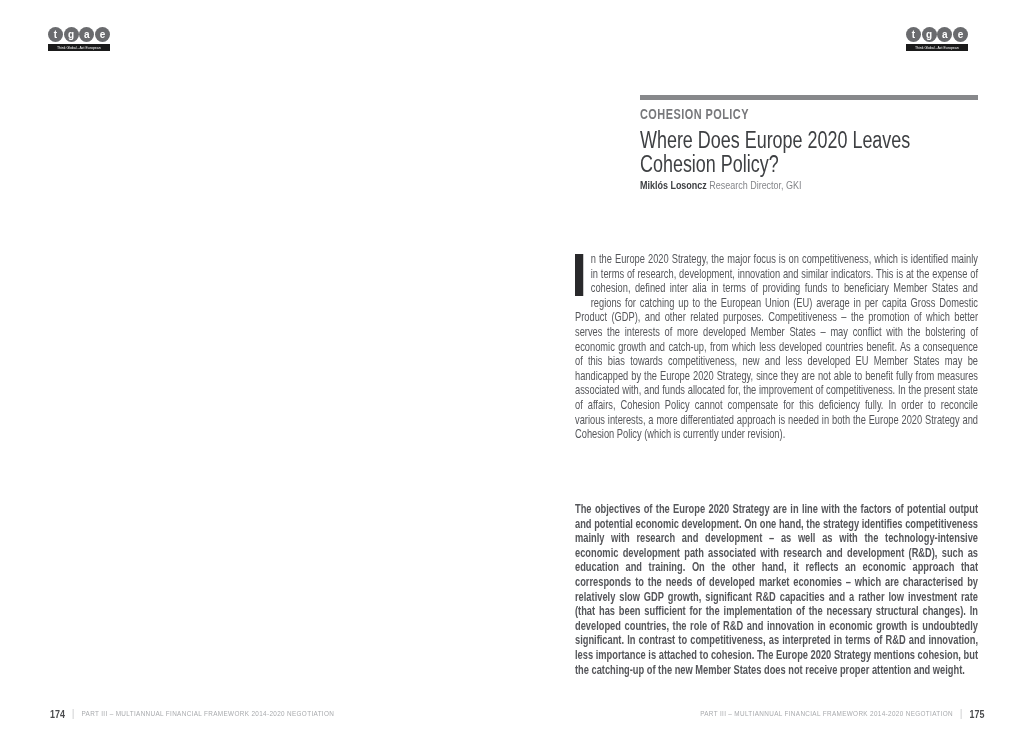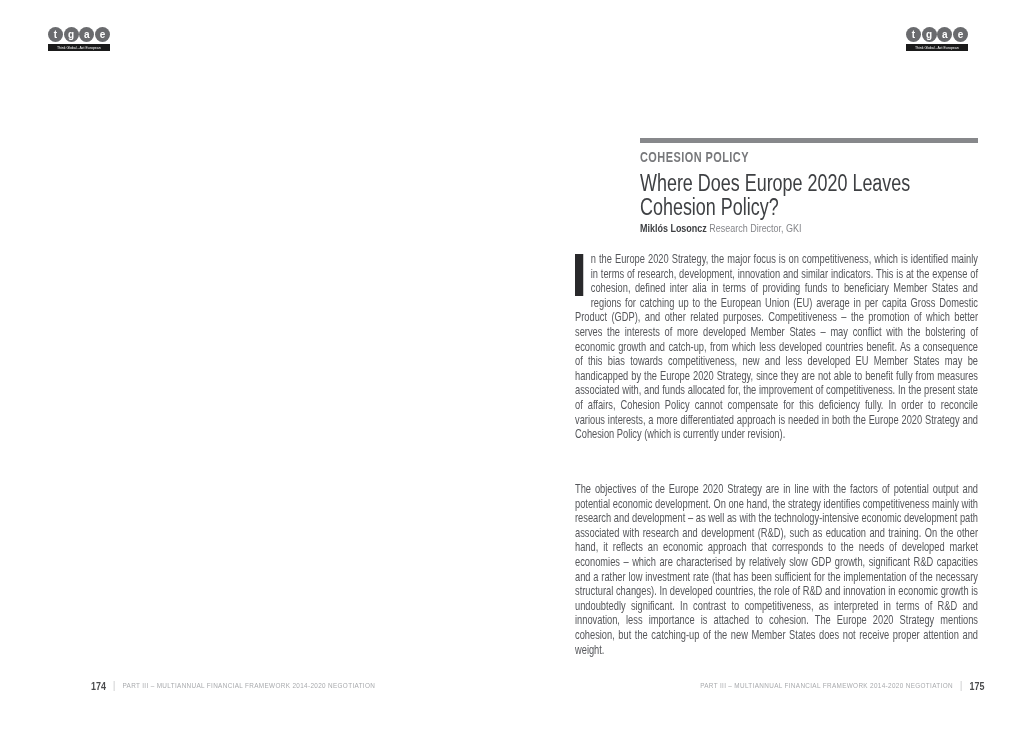--- a/index.html
+++ b/index.html
@@ -34,49 +34,49 @@
   .logo-tagline {
     color: #ffffff; font-size: 7px; white-space: nowrap;
     transform: scale(0.5); transform-origin: center center;
   }
 
   
   .cond   { transform: scaleX(0.75); transform-origin: 0 0; width: 133.333%; }
   .cond78 { transform: scaleX(0.78); transform-origin: 0 0; width: 128.2%; }
 
   
-  #article-header { position: absolute; left: 640px; top: 95px; width: 338px; margin-top: 43px; }
+  #article-header { position: absolute; left: 640px; top: 95px; width: 338px; }
   .rule-bar { height: 5px; background: #87888b; }
   .kicker {
     margin-top: 6px; font-size: 14px; line-height: 16px;
     font-weight: bold; color: #77787b; letter-spacing: 0.6px;
   }
   .title-block { margin-top: 6px; }
   .title-line { display: block; font-size: 23px; line-height: 24px; color: #3e4043; }
   .author { margin-top: 3px; font-size: 11.5px; line-height: 13px; color: #85868a; }
   .author-name { font-weight: bold; color: #3e4043; }
 
   
   .text-block { position: absolute; left: 575px; width: 403px; }
   #intro        { top: 252px; }
   #section-head { top: 468px; }
-  #body-para    { top: 482px; }
+  #body-para    { top: 502px; font-weight: bold; }
   .body-text {
     font-size: 12.4px; line-height: 14.6px;
     text-align: justify; color: #55565a;
   }
   .dropcap {
     float: left; width: 11px; height: 42px;
     background: #29292b; color: transparent;
     margin: 2px 10px 1px 0; font-size: 40px; overflow: hidden;
   }
   .section-heading-text { font-size: 16.5px; line-height: 19px; font-weight: bold; color: #232325; }
 
   
-  .footer { position: absolute; top: 676px; margin-left: 41px; }
+  .footer { position: absolute; top: 704px; }
   #footer-left  { left: 50px; }
   #footer-right { right: 40px; text-align: center; }
   .footer-inner { display: inline-block; white-space: nowrap; transform: scaleX(0.85); }
   #footer-left  .footer-inner { transform-origin: 0 50%; }
   #footer-right .footer-inner { transform-origin: 100% 50%; }
   .page-num { font-weight: bold; font-size: 10.5px; color: #4a4b4d; vertical-align: middle; }
   .footer-sep { color: #c4c5c7; font-size: 10px; margin: 0 4px; vertical-align: middle; }
   .footer-series { font-size: 7.5px; color: #a8aaad; letter-spacing: 0.4px; vertical-align: middle; }
 </style>
 </head>

